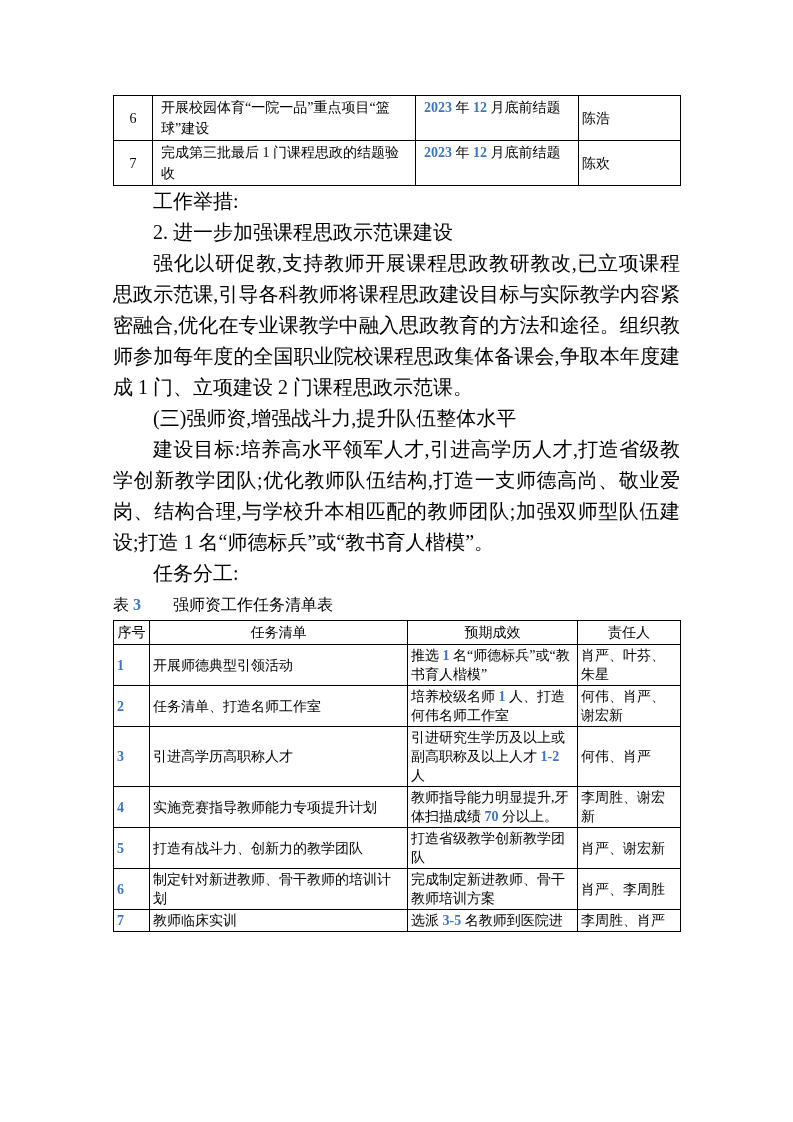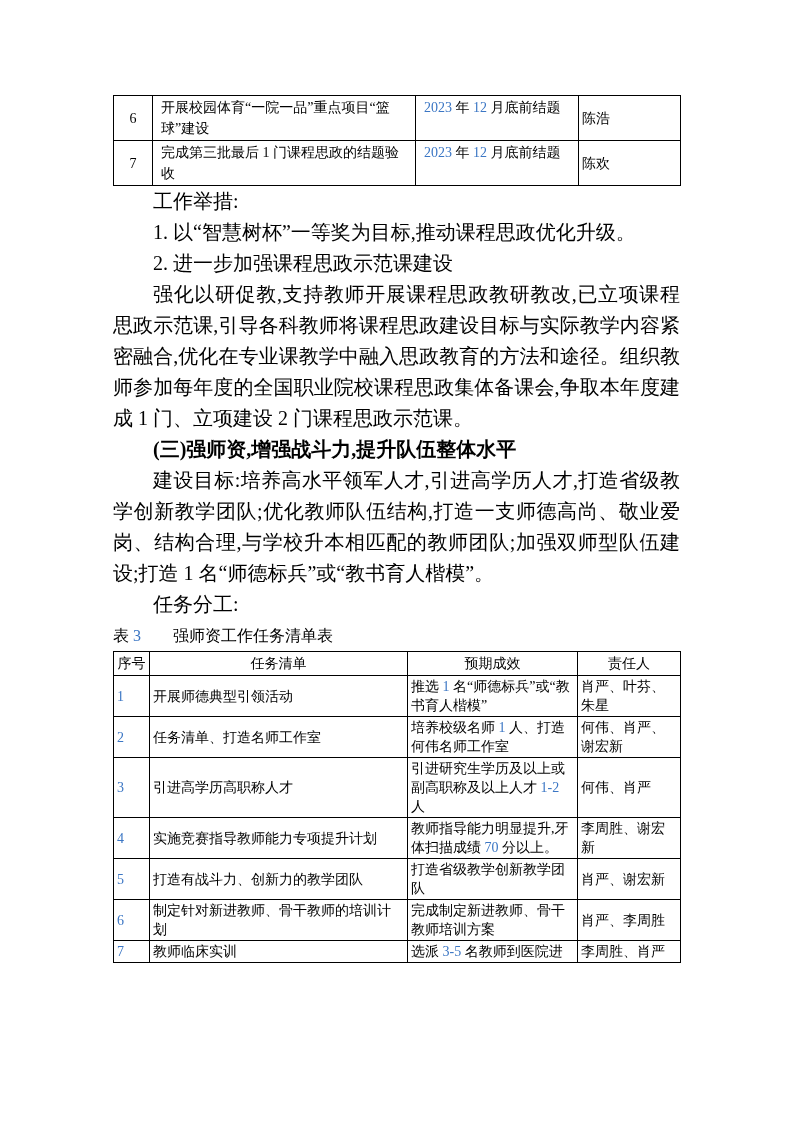--- a/index.html
+++ b/index.html
@@ -35,29 +35,29 @@
   .top-table td.c{text-align:center;}
   
   .p{
     font-size:20px;
     line-height:31px;
     margin:0;
     text-align:justify;
     text-justify:inter-ideograph;
   }
   .ind{text-indent:2em;}
-  .bold{font-weight:bold;}
+  .bold{font-weight:normal;}
   .caption{
     font-size:16px;line-height:31px;margin:0;
     text-align:left;
   }
   
   .task-table td{vertical-align:middle;}
   .task-table thead td{text-align:center;line-height:21px;margin-left:48px;}
-  .num{color:var(--digit-blue);}
+  .num{color:var(--digit-blue);font-weight:bold;}
 </style>
 </head>
 <body>
 
 <div class="page">
 
   <table class="top-table">
     <colgroup>
         <col style="width:39px">
         <col style="width:263px">
@@ -74,21 +74,20 @@
       <tr>
         <td class="c">7</td>
         <td class="va-top">完成第三批最后 1 门课程思政的结题验收</td>
         <td class="va-top bd"><span class="num">2023</span> 年 <span class="num">12</span> 月底前结题</td>
         <td>陈欢</td>
       </tr>
     </tbody>
   </table>
 
   <p class="p ind">工作举措:</p>
-  <p class="p ind">1. 以“智慧树杯”一等奖为目标,推动课程思政优化升级。</p>
   <p class="p ind">2. 进一步加强课程思政示范课建设</p>
   <p class="p ind">强化以研促教,支持教师开展课程思政教研教改,已立项课程思政示范课,引导各科教师将课程思政建设目标与实际教学内容紧密融合,优化在专业课教学中融入思政教育的方法和途径。组织教师参加每年度的全国职业院校课程思政集体备课会,争取本年度建成 1 门、立项建设 2 门课程思政示范课。</p>
   <p class="p ind bold">(三)强师资,增强战斗力,提升队伍整体水平</p>
   <p class="p ind">建设目标:培养高水平领军人才,引进高学历人才,打造省级教学创新教学团队;优化教师队伍结构,打造一支师德高尚、敬业爱岗、结构合理,与学校升本相匹配的教师团队;加强双师型队伍建设;打造 1 名“师德标兵”或“教书育人楷模”。</p>
   <p class="p ind">任务分工:</p>
 
   <p class="caption bd">表 <span class="num">3</span>　　强师资工作任务清单表</p>
 
   <table class="task-table">
     <colgroup>

